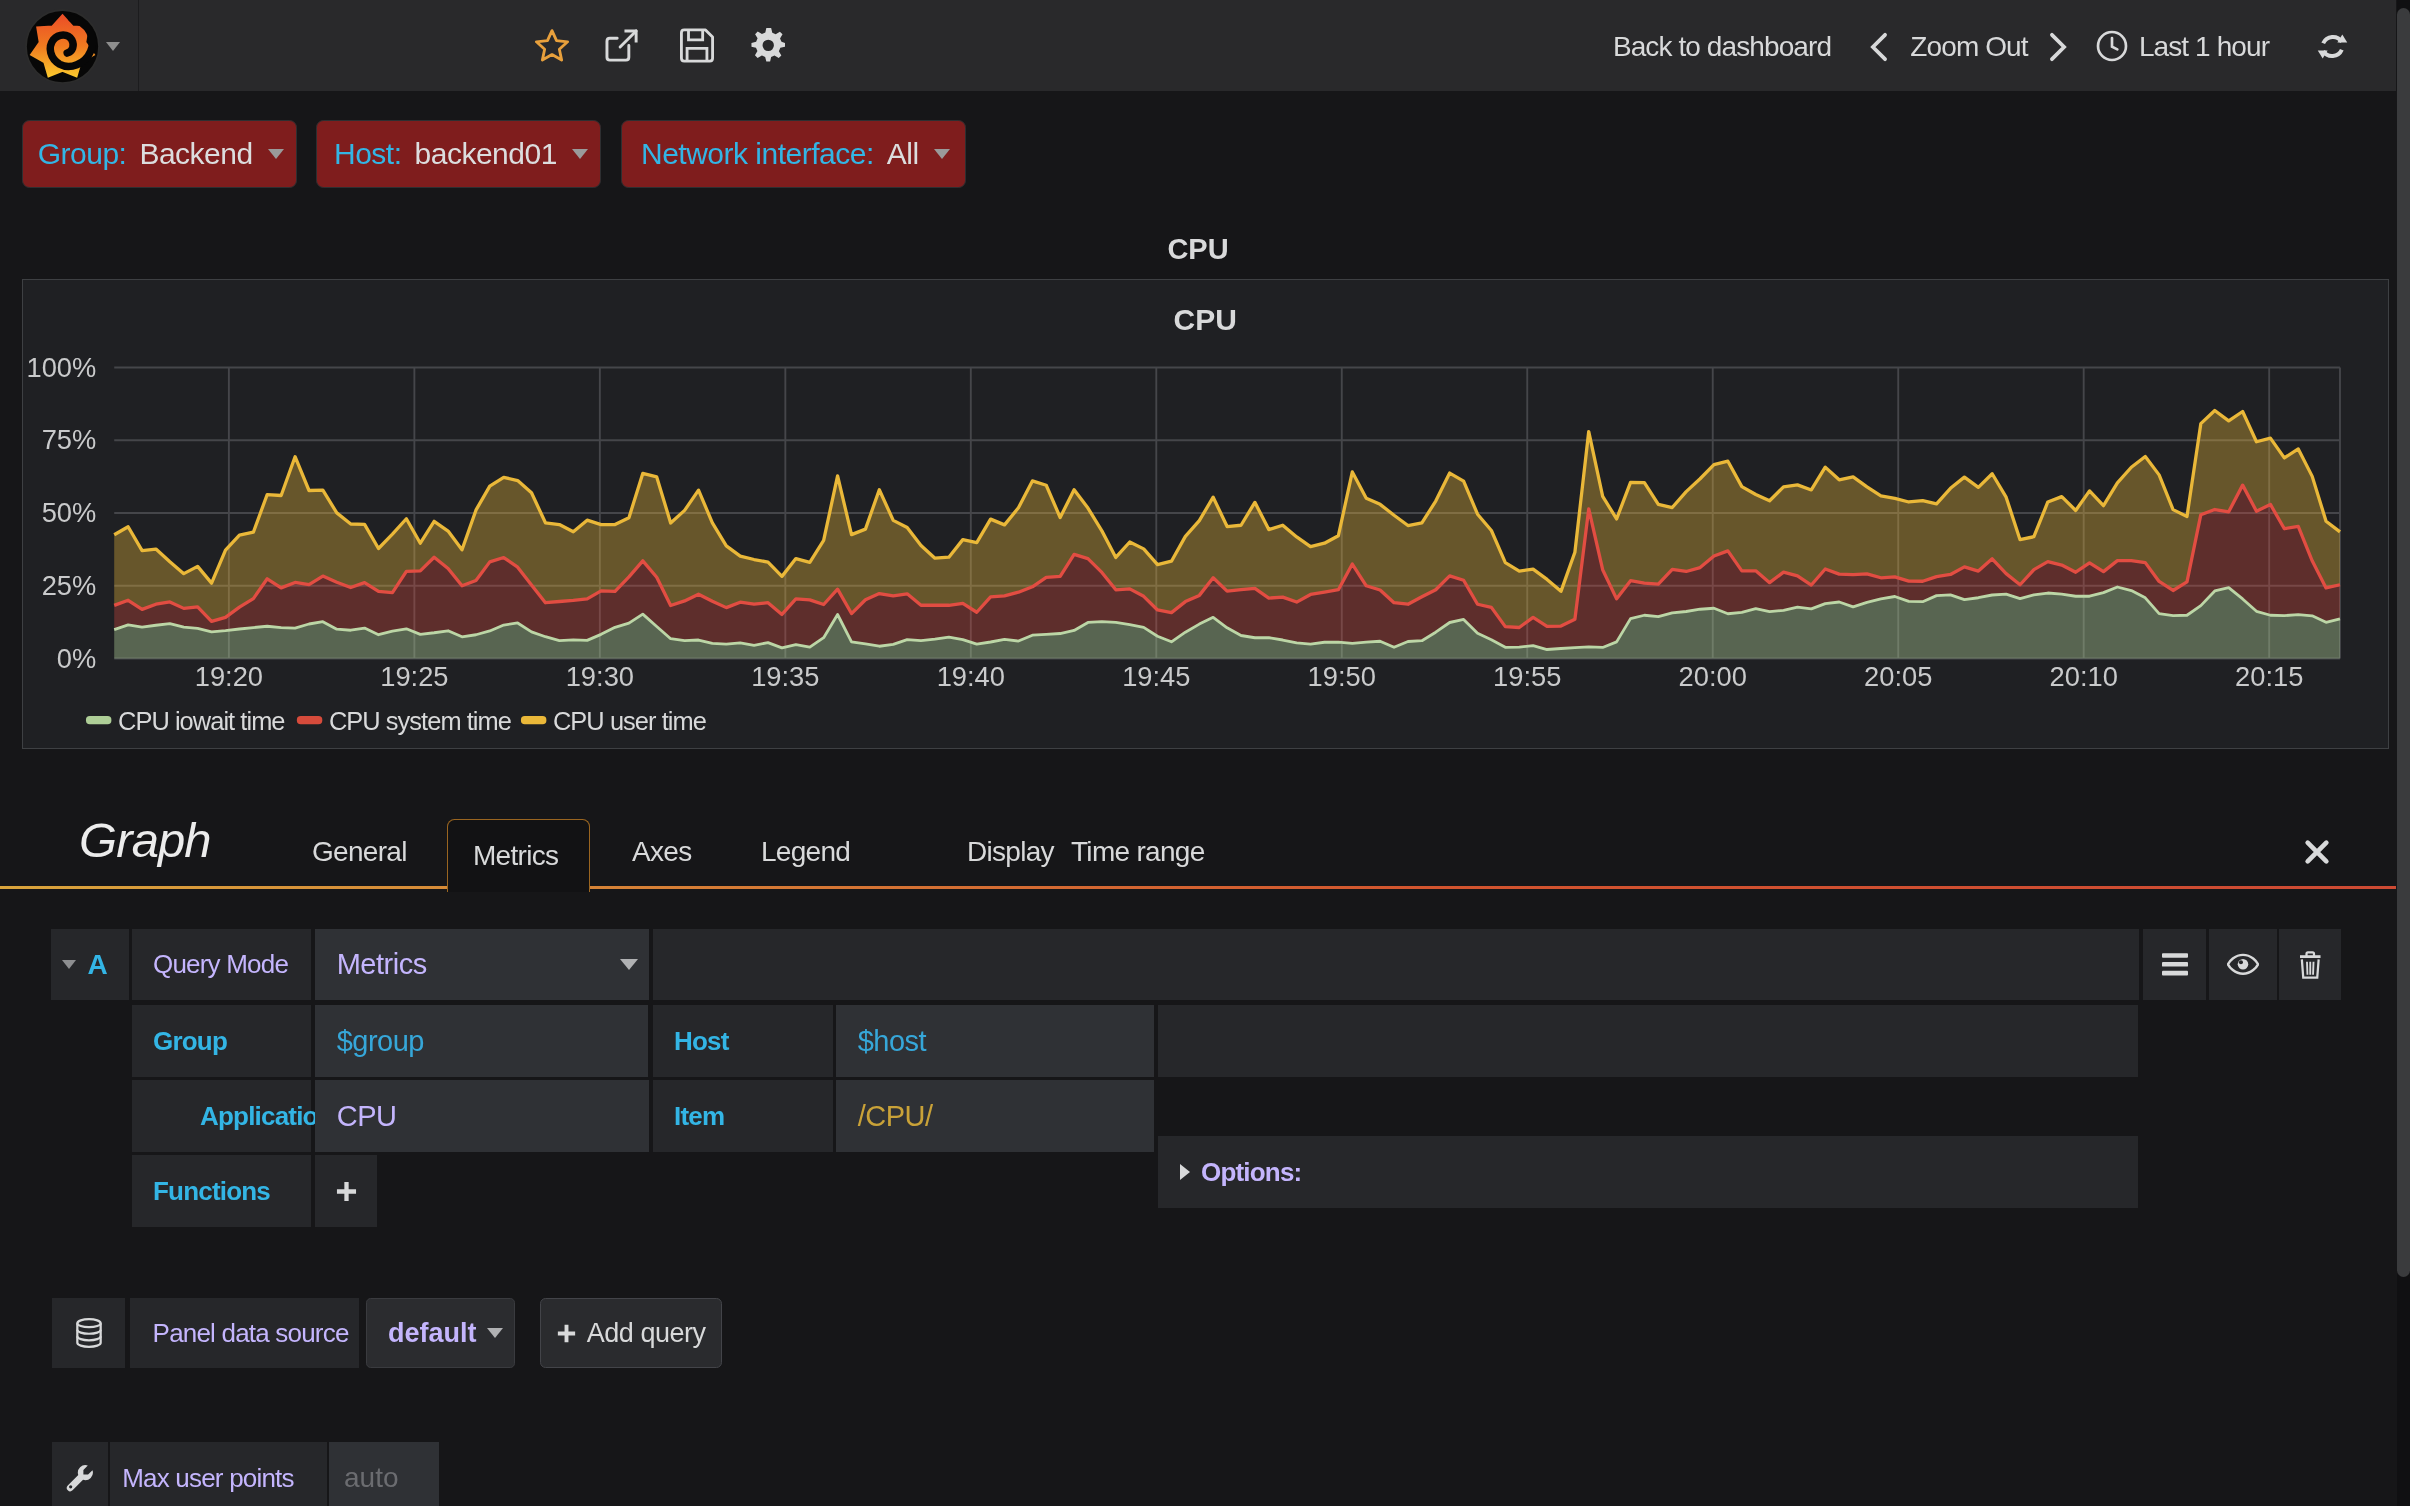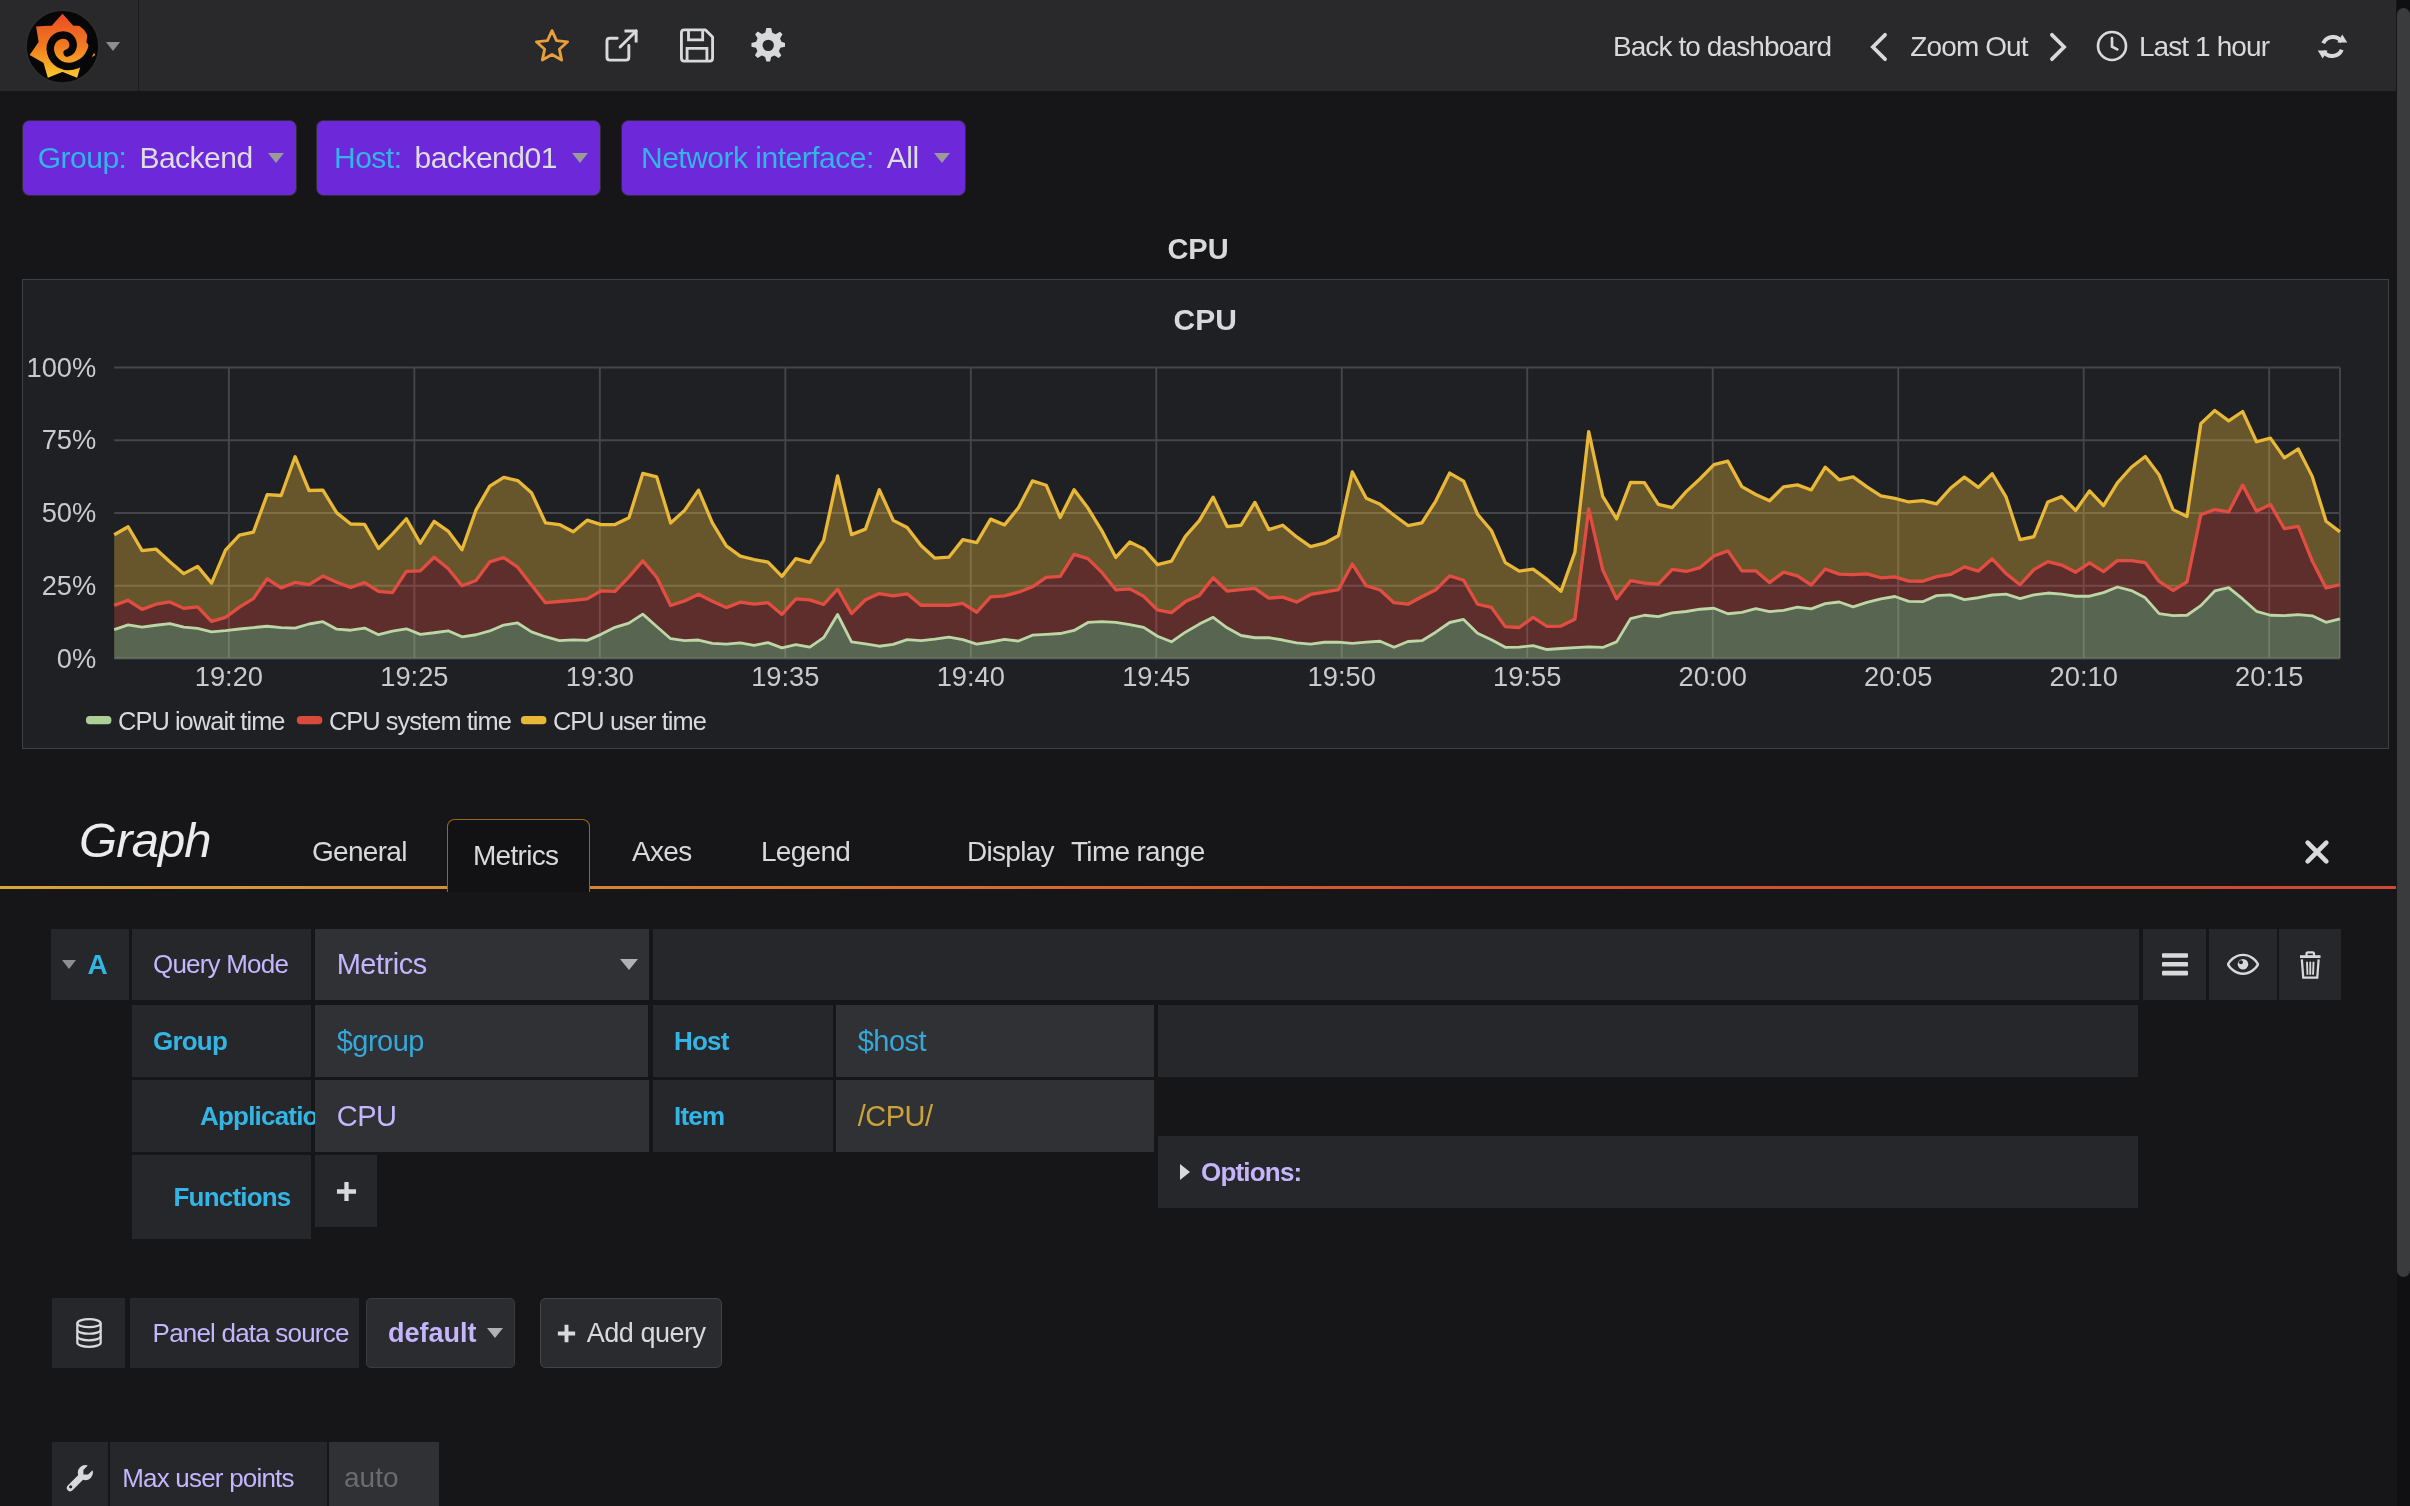--- a/index.html
+++ b/index.html
@@ -8,21 +8,21 @@
 
 
 #navbar { position:absolute; left:0; top:0; width:2396px; height:91px; background:#29292b; }
 #logoblk { position:absolute; left:0; top:0; width:139px; height:91px; border-right:1.9px solid #1c1c1e; }
 #dashblk { position:absolute; left:141px; top:0; width:372px; height:91px; border-right:1.9px solid #1c1c1e; }
 .navtxt { color:#d8d9da; font-size:28px; letter-spacing:-0.9px; white-space:nowrap; }
 .navC { transform:translateX(-50%); }
 .caret { display:inline-block; width:0; height:0; border-left:9.4px solid transparent; border-right:9.4px solid transparent; border-top:12.2px solid #8e8e8e; }
 
 
-.varbox { position:absolute; top:120px; height:76px; background:#6d28d9; border:1.9px solid #2e2f31; border-radius:7.5px; display:flex; align-items:center; font-size:30px; letter-spacing:-0.5px; white-space:nowrap; }
+.varbox { position:absolute; top:120px; height:68px; background:#7f1d1d; border:1.9px solid #2e2f31; border-radius:7.5px; display:flex; align-items:center; font-size:30px; letter-spacing:-0.5px; white-space:nowrap; }
 .varbox .lbl { color:#33b5e5; }
 .varbox .val { color:#dcddde; margin-left:13px; }
 .varbox .c { margin-left:15px; width:0;height:0;border-left:8.5px solid transparent;border-right:8.5px solid transparent;border-top:10.4px solid #9a9a9a; }
 
 
 #rowtitle { position:absolute; top:233px; left:0; width:2396px; text-align:center; color:#d8d9da; font-weight:bold; font-size:29px; }
 #panel { position:absolute; left:21.7px; top:279px; width:2367px; height:470px; background:#1f2023; border:1.9px solid #3e4043; }
 #ptitle { position:absolute; top:22.6px; left:0; width:100%; text-align:center; color:#d8d9da; font-weight:bold; font-size:30px; }
 
 
@@ -267,21 +267,21 @@
 <div class="cell" style="left:653px;top:1080px;width:180px;height:72px;">
     <span class="blue qtext" style="margin-left:21px;">Item</span>
   </div>
 <div class="cell inp" style="left:836px;top:1080px;width:318px;height:72px;">
     <span class="vtext" style="margin-left:21.7px;color:#c9a238;">/CPU/</span>
   </div>
 <div class="cell" style="left:1158px;top:1136px;width:980px;height:72px;font-weight:bold;">
     <span style="margin-left:21.7px;width:0;height:0;border-top:8.5px solid transparent;border-bottom:8.5px solid transparent;border-left:10.4px solid #d8d9da;"></span>
     <span class="white qtext" style="margin-left:11.3px;">Options:</span>
   </div>
-<div class="cell" style="left:132px;top:1155px;width:179px;height:84px;justify-content:center;">
+<div class="cell" style="left:132px;top:1155px;width:179px;height:72px;">
     <span class="blue qtext" style="margin-left:21px;">Functions</span>
   </div>
 <div class="cell" style="left:315px;top:1155px;width:62px;height:72px;">
     <svg width="21" height="21" viewBox="0 0 22 22" style="margin:auto;">
       <path d="M11 1 L11 21 M1 11 L21 11" stroke="#d8d9da" stroke-width="4.5"></path>
     </svg>
   </div>
 
 <div class="cell" style="left:52px;top:1298px;width:73px;height:70px;">
     <svg width="28" height="30" viewBox="0 0 30 32" style="margin:auto;">

